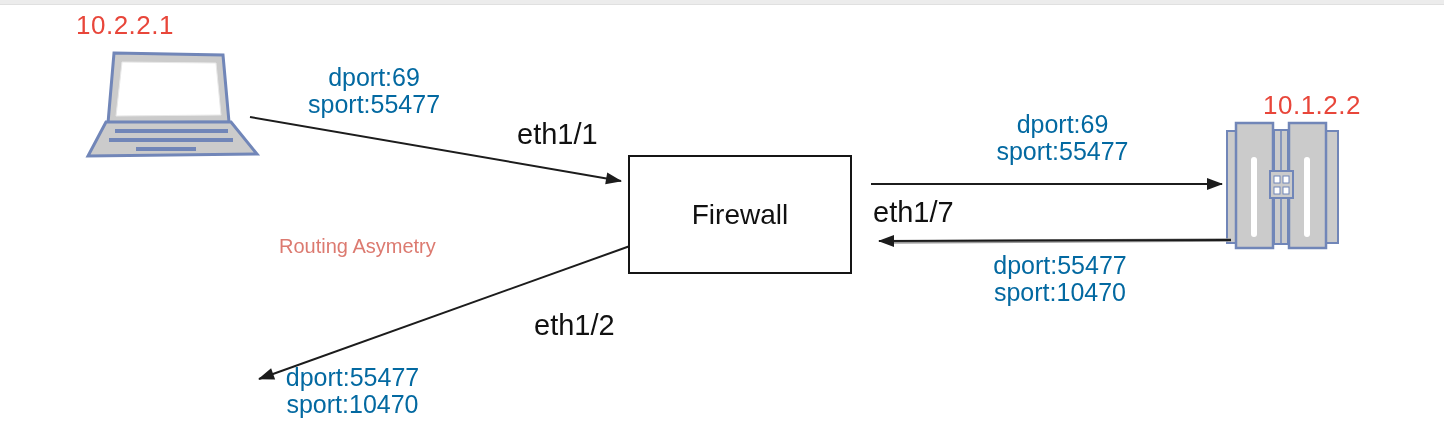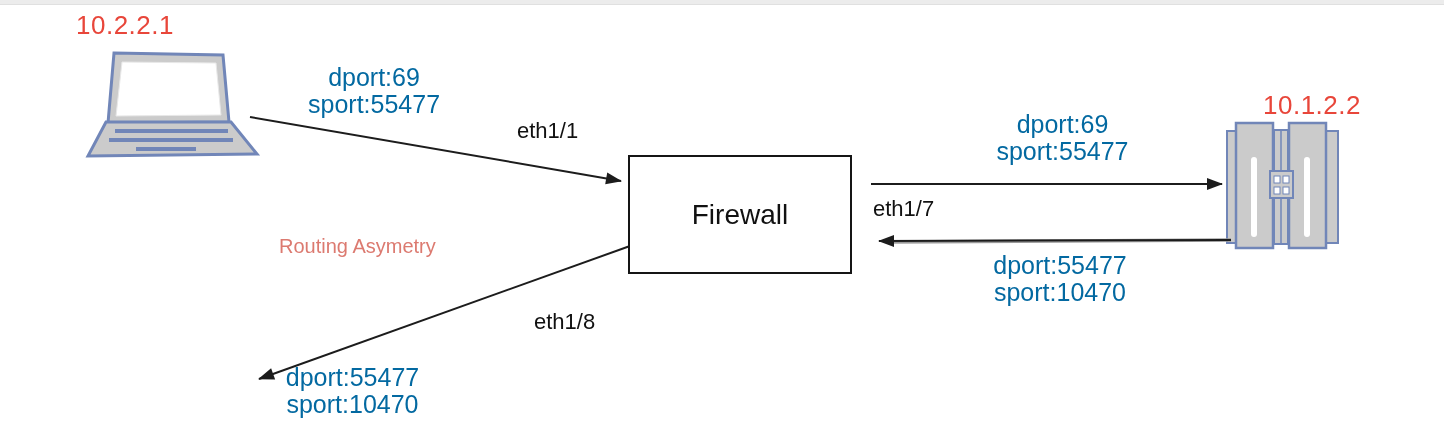--- a/index.html
+++ b/index.html
@@ -5,21 +5,21 @@
   html,body{margin:0;padding:0;background:#fff;}
   #canvas{
     position:relative;width:1444px;height:442px;background:#ffffff;
     font-family:"Liberation Sans",sans-serif;overflow:hidden;
   }
   .top-bar{position:absolute;left:0;top:0;width:100%;height:4px;background:#ececec;border-bottom:1px solid #e0e0e0;}
   svg.layer{position:absolute;left:0;top:0;width:1444px;height:442px;}
   .abs{position:absolute;}
   .ip-label{color:#e8463a;font-size:26px;letter-spacing:.5px;}
   .note-label{color:#dc7a70;font-size:20px;}
-  .eth-label{color:#111;font-size:22px;}
+  .eth-label{color:#111;font-size:29px;}
   .flow-label{color:#0369a1;font-size:25px;text-align:center;line-height:27px;}
   .firewall-box{
     position:absolute;left:628px;top:155px;width:224px;height:119px;
     border:2.5px solid #151515;background:#fff;box-sizing:border-box;
     display:flex;align-items:center;justify-content:center;
   }
   .firewall-label{font-size:28px;color:#111;}
 </style>
 </head>
 <body>
@@ -71,21 +71,21 @@
 
   <div class="firewall-box">
     <span class="firewall-label">Firewall</span>
   </div>
 
   <div class="abs ip-label" style="left:76px;top:10px;">10.2.2.1</div>
   <div class="abs ip-label" style="left:1263px;top:90px;">10.1.2.2</div>
 
   <div class="abs eth-label" style="left:517px;top:118px;">eth1/1</div>
   <div class="abs eth-label" style="left:873px;top:196px;">eth1/7</div>
-  <div class="abs eth-label" style="left:534px;top:309px;">eth1/8</div>
+  <div class="abs eth-label" style="left:534px;top:309px;">eth1/2</div>
 
   <div class="abs flow-label" style="left:308px;top:64px;width:132px;">
     <div>dport:69</div>
     <div>sport:55477</div>
   </div>
   <div class="abs flow-label" style="left:995px;top:111px;width:135px;">
     <div>dport:69</div>
     <div>sport:55477</div>
   </div>
   <div class="abs flow-label" style="left:990px;top:252px;width:140px;">

